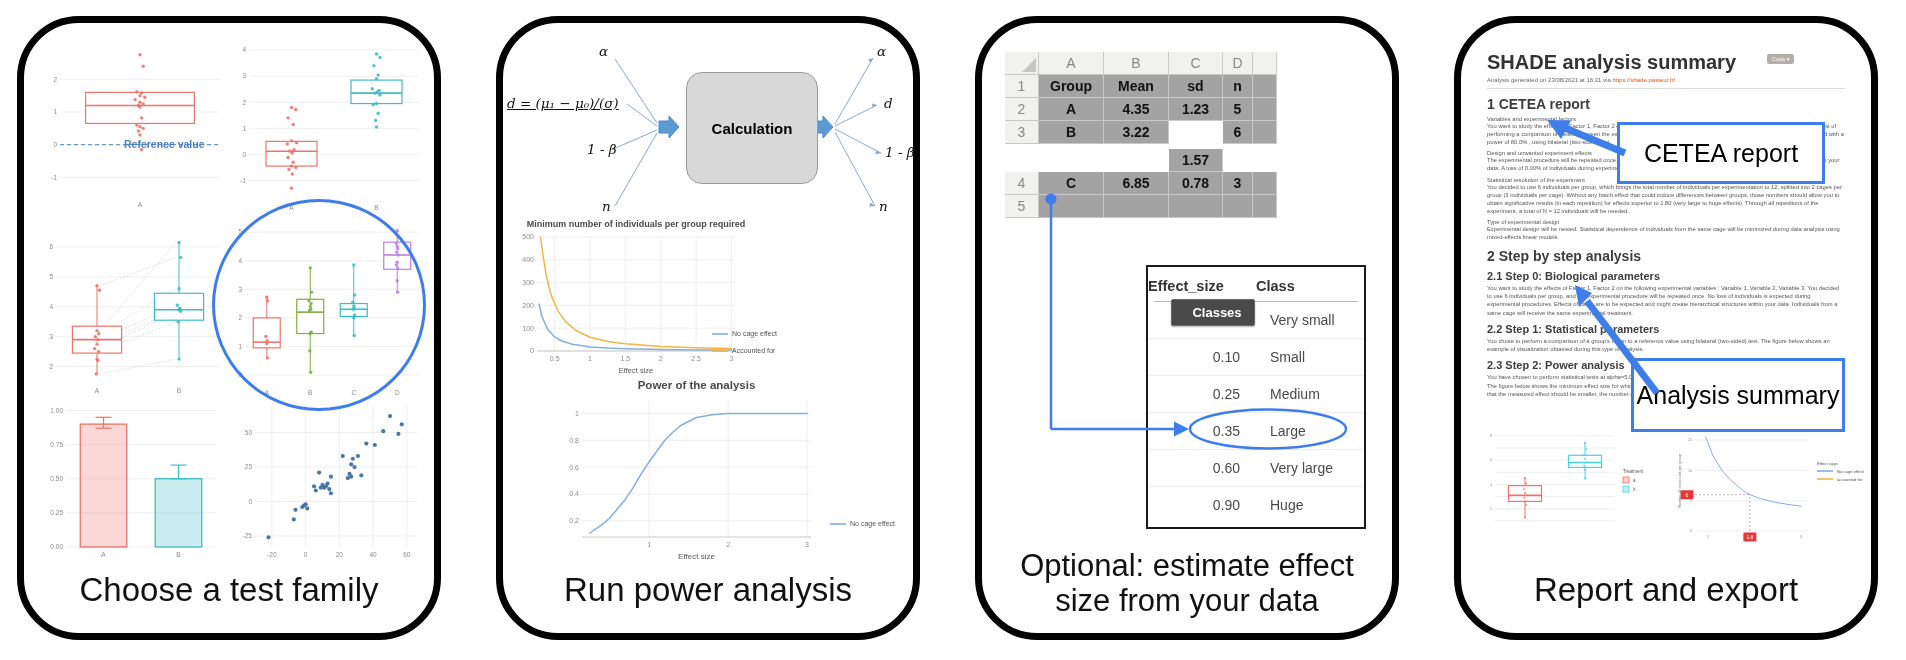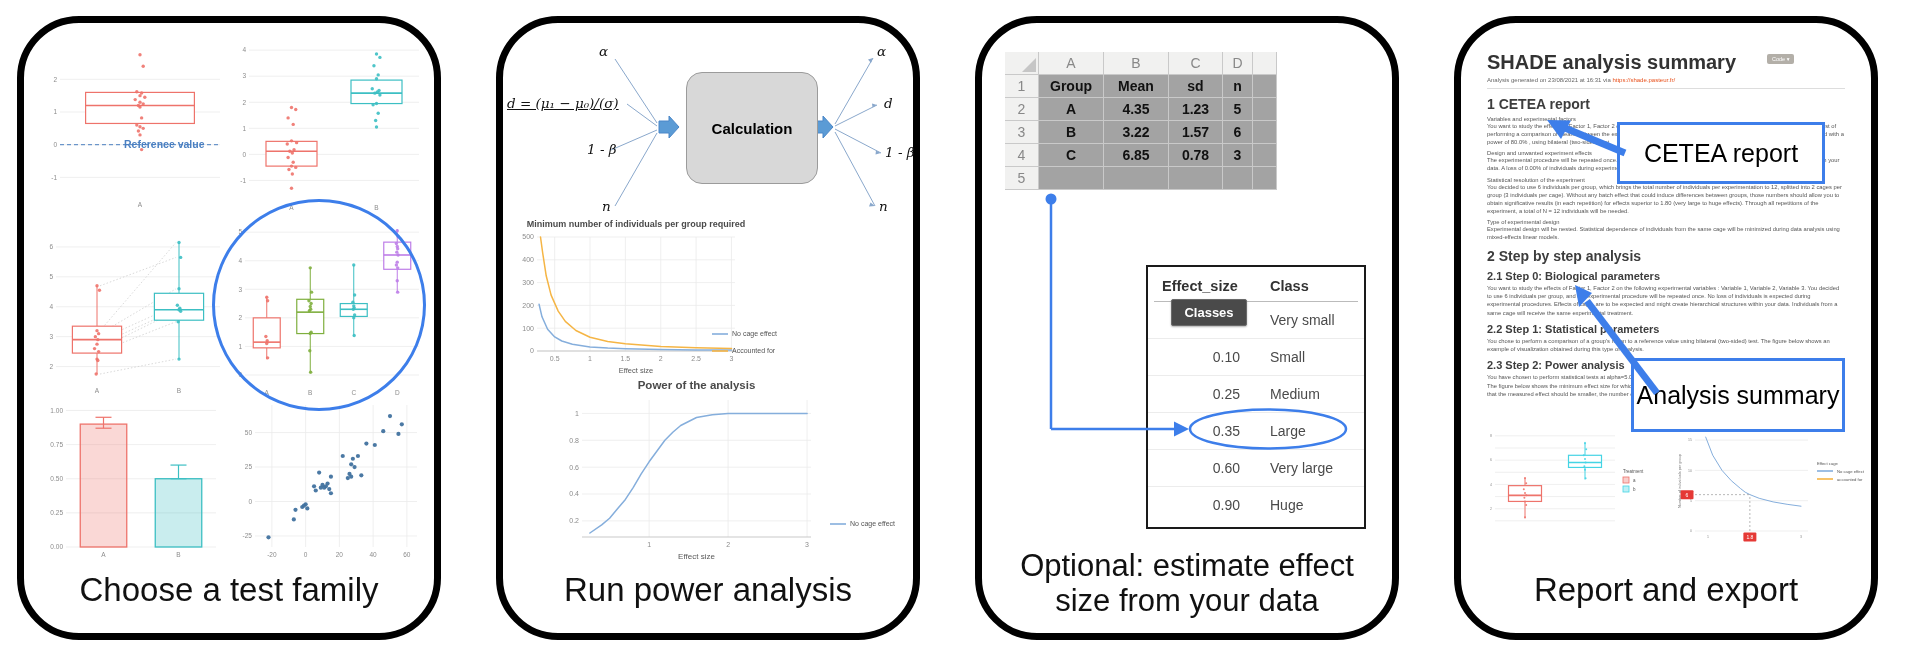--- a/index.html
+++ b/index.html
@@ -449,21 +449,21 @@
           <div class="scell sval" style="width: 65px;">A</div>
           <div class="scell sval" style="width: 65px;">4.35</div>
           <div class="scell sval" style="width: 54px;">1.23</div>
           <div class="scell sval" style="width: 30px;">5</div>
           <div class="scell " style="width: 24px;"></div>
         </div>
         <div class="srow">
           <div class="scell shead" style="width: 34px;">3</div>
           <div class="scell sval" style="width: 65px;">B</div>
           <div class="scell sval" style="width: 65px;">3.22</div>
-          <div class="scell sval" style="width: 54px;">1.57</div>
+          <div class="scell sval" style="width: 54px; margin-top: 28px;">1.57</div>
           <div class="scell sval" style="width: 30px;">6</div>
           <div class="scell " style="width: 24px;"></div>
         </div>
         <div class="srow">
           <div class="scell shead" style="width: 34px;">4</div>
           <div class="scell sval" style="width: 65px;">C</div>
           <div class="scell sval" style="width: 65px;">6.85</div>
           <div class="scell sval" style="width: 54px;">0.78</div>
           <div class="scell sval" style="width: 30px;">3</div>
           <div class="scell " style="width: 24px;"></div>
@@ -472,21 +472,21 @@
           <div class="scell shead" style="width: 34px;">5</div>
           <div class="scell sval" style="width: 65px;"></div>
           <div class="scell sval" style="width: 65px;"></div>
           <div class="scell sval" style="width: 54px;"></div>
           <div class="scell sval" style="width: 30px;"></div>
           <div class="scell " style="width: 24px;"></div>
         </div>
       </div>
     <div class="etable" style="left:164px;top:242px;width:216px;height:260px;">
       <div class="ethead">
-        <span class="etsize" style="text-align:left;padding-left:14px;width:100px;">Effect_size</span>
+        <span class="etsize" style="text-align:left;width:100px;">Effect_size</span>
         <span style="margin-left:8px;">Class</span>
       </div>
       <div class="ethr"></div>
       <div class="etrows">
         <div class="etrow">
             <span class="etsize">0.01</span>
             <span class="etclass">Very small</span>
           </div>
         <div class="etrow">
             <span class="etsize">0.10</span>
@@ -503,21 +503,21 @@
         <div class="etrow">
             <span class="etsize">0.60</span>
             <span class="etclass">Very large</span>
           </div>
         <div class="etrow">
             <span class="etsize">0.90</span>
             <span class="etclass">Huge</span>
           </div>
       </div>
     </div>
-    <div class="tooltip" style="left:189px;top:276px;width:74px;height:25px;">Classes</div>
+    <div class="tooltip" style="left:189px;top:276px;width:74px;height:25px;padding-left:8px;">Classes</div>
     <svg class="overlay" width="410" height="610" style="z-index:7;">
       <circle cx="69" cy="176" r="5.5" fill="#3D7EEA"></circle>
       <line x1="69" y1="179" x2="69" y2="406" stroke="#3D7EEA" stroke-width="2.5"></line>
       <line x1="69" y1="406" x2="192" y2="406" stroke="#3D7EEA" stroke-width="2.5"></line>
       <polygon points="192,398.5 207,406 192,413.5" fill="#3D7EEA"></polygon>
       <ellipse cx="286" cy="406" rx="78" ry="19.5" fill="none" stroke="#3D7EEA" stroke-width="2.5"></ellipse>
     </svg>
     <div class="caption2">
       <div>Optional: estimate effect</div>
       <div>size from your data</div>

